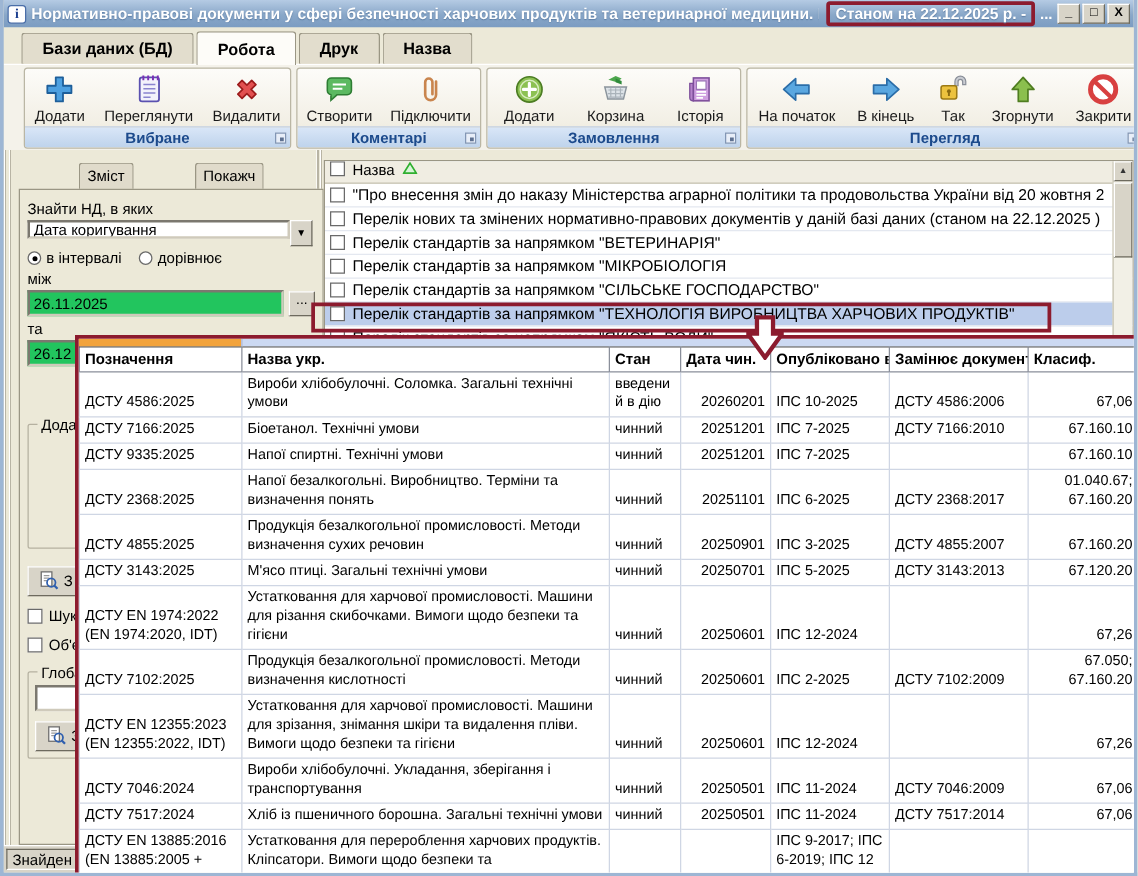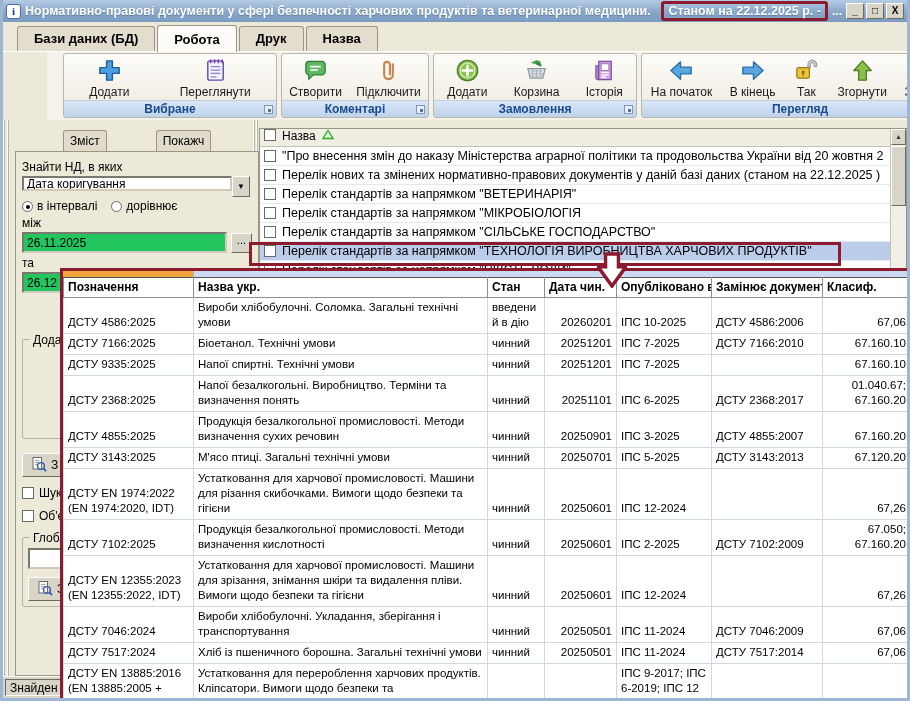--- a/index.html
+++ b/index.html
@@ -15,21 +15,21 @@
   .t-dots { color:#fff; font-weight:bold; }
   .wbtns { margin-left:auto; display:flex; gap:2px; flex:0 0 auto; }
   .wbtn { width:18px; height:16px; background:#d8d4c8; border:1px solid; border-color:#fff #6d6a5e #6d6a5e #fff; font-size:10px; font-weight:bold; color:#000; text-align:center; line-height:14px; cursor:default; }
 
   
   .tabrow { height:30px; background:#ece9d8; display:flex; align-items:flex-end; padding-left:14px; border-bottom:1px solid #fff; }
   .mtab { font-size:13px; font-weight:bold; color:#000; padding:4px 16px 5px; border:1px solid #9a9684; border-bottom:none; border-radius:3px 3px 0 0; background:#e2ddcd; margin-right:2px; white-space:nowrap; }
   .mtab.active { background:#fdfcf8; padding-top:6px; position:relative; top:1px; }
 
   
-  .ribbon { height:68px; background:#f4f2ea; display:flex; align-items:flex-end; padding:2px 2px 2px 4px; gap:4px; position:relative;margin-left:44px; }
+  .ribbon { height:68px; background:#f4f2ea; display:flex; align-items:center; padding:2px 2px 2px 4px; gap:4px; position:relative; }
   .edge-grip { width:8px; background:repeating-linear-gradient(90deg,#fff 0 1px,#b8b4a4 1px 2px,#ece9d8 2px 4px); flex:0 0 auto; }
   .ribbon-group { border:1px solid #bab6a4; border-radius:3px; background:linear-gradient(#fdfcf9,#f2efe5 68%,#e8e4d6); display:flex; flex-direction:column; overflow:hidden; }
   .rg-buttons { flex:1; display:flex; align-items:flex-start; justify-content:space-around; padding-top:2px; }
   .rbtn { display:flex; flex-direction:column; align-items:center; gap:1px; padding:1px 4px; cursor:default; }
   .rbtn svg { width:27px; height:27px; display:block; }
   .rbtn .rlbl { font-size:12px; color:#1a1a1a; white-space:nowrap; }
   .rg-cap { height:17px; background:linear-gradient(#d9e6f7,#bed3ec); border-top:1px solid #c2cfe2; display:flex; align-items:center; justify-content:center; position:relative; }
   .rg-cap .cap-lbl { font-size:12px; font-weight:bold; color:#1c4a8c; }
   .launcher { position:absolute; right:3px; top:4px; width:9px; height:9px; border:1px solid #8296b4; background:#e8eef8; }
   .launcher::after { content:""; position:absolute; right:1px; bottom:1px; width:3px; height:3px; background:#5d7090; }
@@ -132,20 +132,28 @@
             <div class="rbtn">
               <span>
                 <svg viewBox="0 0 28 28">
                   <rect x="6" y="4" width="16" height="20" rx="2" fill="#f3f2fb" stroke="#5a51b0" stroke-width="1.5"></rect>
                   <path d="M9 10h10M9 13.5h10M9 17h10M9 20.5h6" stroke="#8a84cf" stroke-width="1.3" fill="none"></path>
                   <path d="M9 2.5v4M13 2.5v4M17 2.5v4M21 2.5v4" stroke="#7b2fb5" stroke-width="1.6" fill="none"></path>
                 </svg>
               </span>
               <span class="rlbl">Переглянути</span>
             </div>
+            <div class="rbtn">
+              <span>
+                <svg viewBox="0 0 28 28">
+                  <path d="M6.5 10l3.5-3.5 4 4 4-4L21.5 10l-4 4 4 4-3.5 3.5-4-4-4 4L6.5 18l4-4z" fill="#e25050" stroke="#9c1c1c" stroke-width="1.4" stroke-linejoin="round"></path>
+                </svg>
+              </span>
+              <span class="rlbl">Видалити</span>
+            </div>
           </div>
           <div class="rg-cap">
             <span class="cap-lbl">Вибране</span>
             <span class="launcher"></span>
           </div>
         </div>
         <div class="ribbon-group" style="width: 148px;">
           <div class="rg-buttons">
             <div class="rbtn">
               <span>

